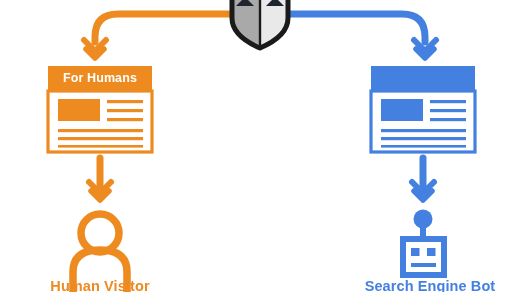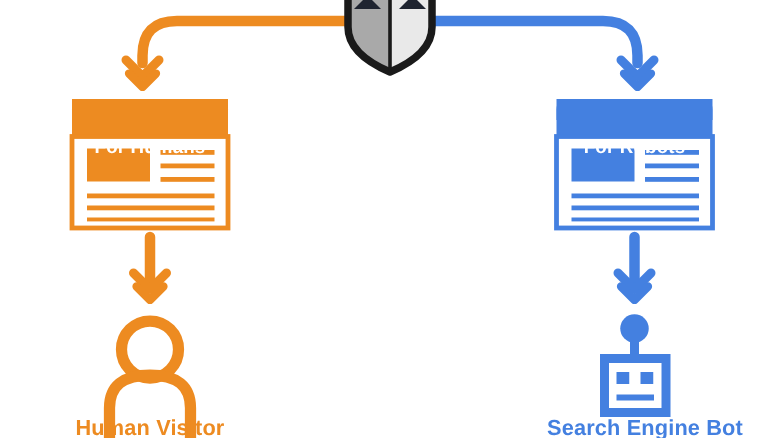--- a/index.html
+++ b/index.html
@@ -28,21 +28,20 @@
   }
   
   .card-title {
     position: absolute;
     color: #ffffff;
     font-size: 12.5px;
     font-weight: bold;
     letter-spacing: .1px;
     text-align: center;
     white-space: nowrap;
-    margin-top: 20px;
   }
   #title-humans { left: 48px;  top: 71px; width: 104px; }
   #title-robots { left: 371px; top: 71px; width: 104px; }
 
   .bottom-caption {
     position: absolute;
     font-size: 14.5px;
     font-weight: bold;
     text-align: center;
     white-space: nowrap;
@@ -163,19 +162,18 @@
       <rect x="411" y="248" width="8.5" height="8" fill="#4480E0"></rect>
       <rect x="427" y="248" width="8.5" height="8" fill="#4480E0"></rect>
 
       <rect x="411" y="263" width="25" height="4" fill="#4480E0"></rect>
     </g>
 
   </svg>
 
   <div class="card-title" id="title-humans">For Humans</div>
 
-  <div class="card-title" id="title-robots">For Robots</div>
 
   <div class="bottom-caption" id="caption-human">Human Visitor</div>
 
   <div class="bottom-caption" id="caption-bot">Search Engine Bot</div>
 
 </div>
 
 </body></html>

